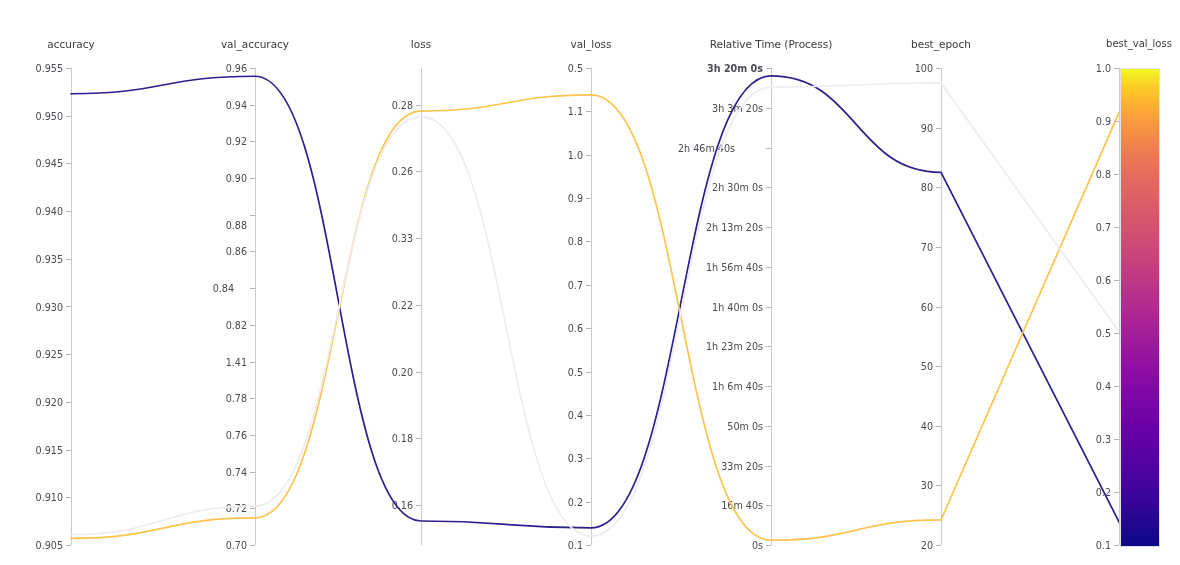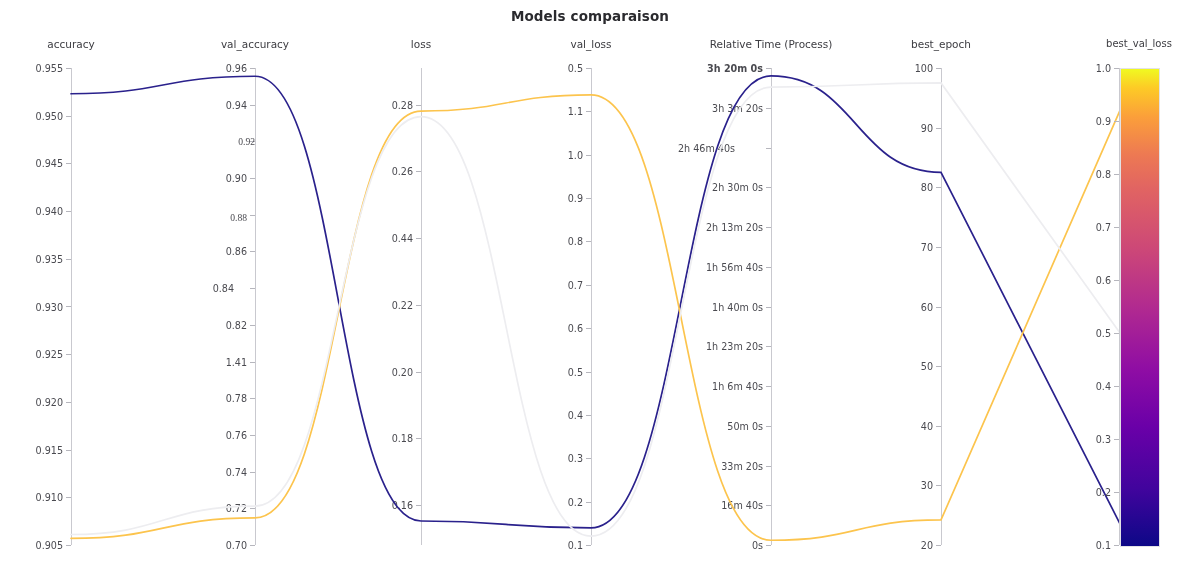--- a/index.html
+++ b/index.html
@@ -93,21 +93,20 @@
     position: absolute;
     width: 1px;
     background: #c9c9cf;
   }
 </style>
 </head>
 <body>
 
 <div id="root">
 
-  <div id="chart-title">Models comparaison</div>
 
   <div id="axes-layer">
       <div class="axis-title" style="left: 71px;">accuracy</div>
       <div class="axis-line" style="left: 71px; top: 68px; height: 477px;"></div>
       <div class="tick-mark" style="left: 66px; top: 545px;"></div>
       <div class="tick-label" style="left: -89px; width: 152px; top: 545px;">0.905</div>
       <div class="tick-mark" style="left: 66px; top: 497px;"></div>
       <div class="tick-label" style="left: -89px; width: 152px; top: 497.3px;">0.910</div>
       <div class="tick-mark" style="left: 66px; top: 450px;"></div>
       <div class="tick-label" style="left: -89px; width: 152px; top: 449.6px;">0.915</div>
@@ -141,41 +140,41 @@
       <div class="tick-label" style="left: 95px; width: 152px; top: 398.231px;">0.78</div>
       <div class="tick-mark" style="left: 250px; top: 362px;"></div>
       <div class="tick-label" style="left: 95px; width: 152px; top: 361.538px;">1.41</div>
       <div class="tick-mark" style="left: 250px; top: 325px;"></div>
       <div class="tick-label" style="left: 95px; width: 152px; top: 324.846px;">0.82</div>
       <div class="tick-mark" style="left: 250px; top: 288px;"></div>
       <div class="tick-label" style="left: 82px; width: 152px; top: 288.154px;">0.84</div>
       <div class="tick-mark" style="left: 250px; top: 251px;"></div>
       <div class="tick-label" style="left: 95px; width: 152px; top: 251.462px;">0.86</div>
       <div class="tick-mark" style="left: 250px; top: 215px;"></div>
-      <div class="tick-label" style="left: 95px; width: 152px; top: 217px; font-family: Liberation Serif, serif;">0.88</div>
+      <div class="tick-label" style="left: 95px; width: 152px; top: 225px;">0.88</div>
       <div class="tick-mark" style="left: 250px; top: 178px;"></div>
       <div class="tick-label" style="left: 95px; width: 152px; top: 178.077px;">0.90</div>
       <div class="tick-mark" style="left: 250px; top: 141px;"></div>
-      <div class="tick-label" style="left: 103px; width: 152px; top: 141.385px; font-family: Liberation Serif, serif;">0.92</div>
+      <div class="tick-label" style="left: 95px; width: 152px; top: 141.385px;">0.92</div>
       <div class="tick-mark" style="left: 250px; top: 105px;"></div>
       <div class="tick-label" style="left: 95px; width: 152px; top: 104.692px;">0.94</div>
       <div class="tick-mark" style="left: 250px; top: 68px;"></div>
       <div class="tick-label" style="left: 95px; width: 152px; top: 68px;">0.96</div>
       <div class="axis-title" style="left: 421px;">loss</div>
       <div class="axis-line" style="left: 421px; top: 68px; height: 477px;"></div>
       <div class="tick-mark" style="left: 416px; top: 505px;"></div>
       <div class="tick-label" style="left: 261px; width: 152px; top: 504.972px;">0.16</div>
       <div class="tick-mark" style="left: 416px; top: 438px;"></div>
       <div class="tick-label" style="left: 261px; width: 152px; top: 438.259px;">0.18</div>
       <div class="tick-mark" style="left: 416px; top: 372px;"></div>
       <div class="tick-label" style="left: 261px; width: 152px; top: 371.545px;">0.20</div>
       <div class="tick-mark" style="left: 416px; top: 305px;"></div>
       <div class="tick-label" style="left: 261px; width: 152px; top: 304.832px;">0.22</div>
       <div class="tick-mark" style="left: 416px; top: 238px;"></div>
-      <div class="tick-label" style="left: 261px; width: 152px; top: 238.119px;">0.44</div>
+      <div class="tick-label" style="left: 261px; width: 152px; top: 238.119px;">0.33</div>
       <div class="tick-mark" style="left: 416px; top: 171px;"></div>
       <div class="tick-label" style="left: 261px; width: 152px; top: 171.406px;">0.26</div>
       <div class="tick-mark" style="left: 416px; top: 105px;"></div>
       <div class="tick-label" style="left: 261px; width: 152px; top: 104.692px;">0.28</div>
       <div class="axis-title" style="left: 591px;">val_loss</div>
       <div class="axis-line" style="left: 591px; top: 68px; height: 477px;"></div>
       <div class="tick-mark" style="left: 586px; top: 545px;"></div>
       <div class="tick-label" style="left: 431px; width: 152px; top: 545px;">0.1</div>
       <div class="tick-mark" style="left: 586px; top: 502px;"></div>
       <div class="tick-label" style="left: 431px; width: 152px; top: 501.636px;">0.2</div>

